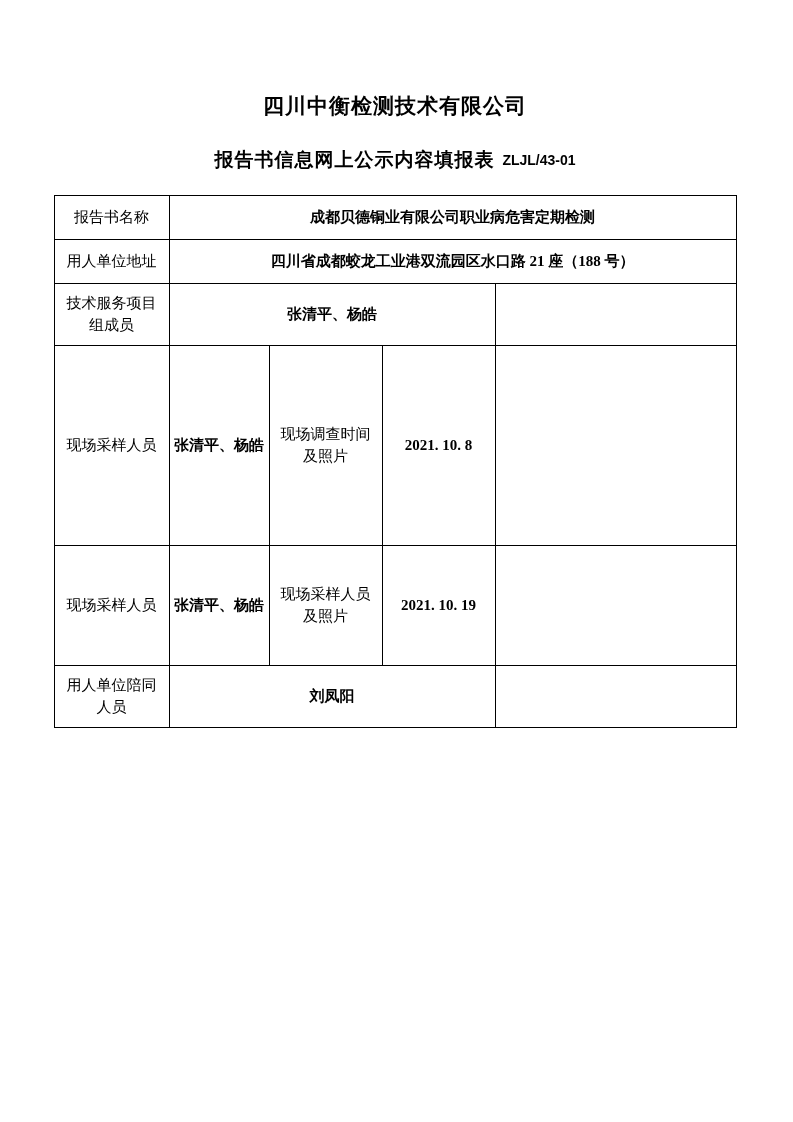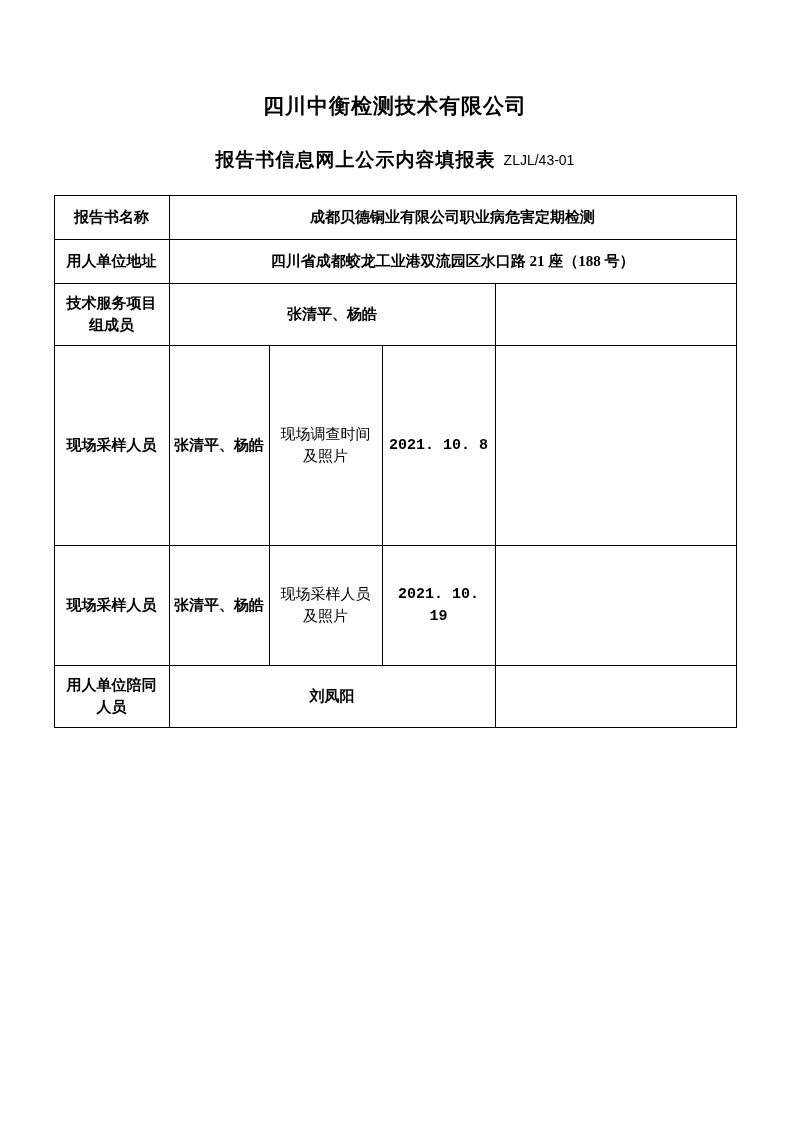--- a/index.html
+++ b/index.html
@@ -38,21 +38,21 @@
     align-items: baseline;
     gap: 8px;
   }
   .doc-subtitle {
     font-size: 19px;
     font-weight: bold;
     letter-spacing: 1px;
   }
   .doc-code {
     font-size: 14px;
-    font-weight: normal;
+    font-weight: bold;
     font-family: "Liberation Sans", sans-serif;
     letter-spacing: 0px;
     position: relative;
     top: -1px;
   }
   table.main {
     border-collapse: collapse;
     width: 682px;
     margin: 22px auto 0 auto;
     table-layout: fixed;
@@ -60,32 +60,32 @@
   table.main td {
     border: 1px solid #000000;
     padding: 6px 4px;
     vertical-align: middle;
     text-align: center;
     font-size: 15px;
     line-height: 1.45;
   }
   td.label {
     font-size: 15px;
-    font-weight: bold;
+    font-weight: normal;
   }
   td.value-bold {
     font-weight: bold;
     font-size: 15px;
   }
   td.value-bold-sm {
     font-weight: bold;
     font-size: 14.5px;
   }
   td.num {
-    font-family: Liberation Mono, monospace;
+    font-family: Liberation Serif, serif;
     font-weight: bold;
     font-size: 15px;
   }
   .r-tall1 { height: 200px; }
   .r-tall2 { height: 120px; }
   .r-tall3 { height: 108px; }
   .r-addr  { height: 44px; }
   .r-team  { height: 62px; }
   .r-name  { height: 44px; }
   .r-unit  { height: 44px; }

